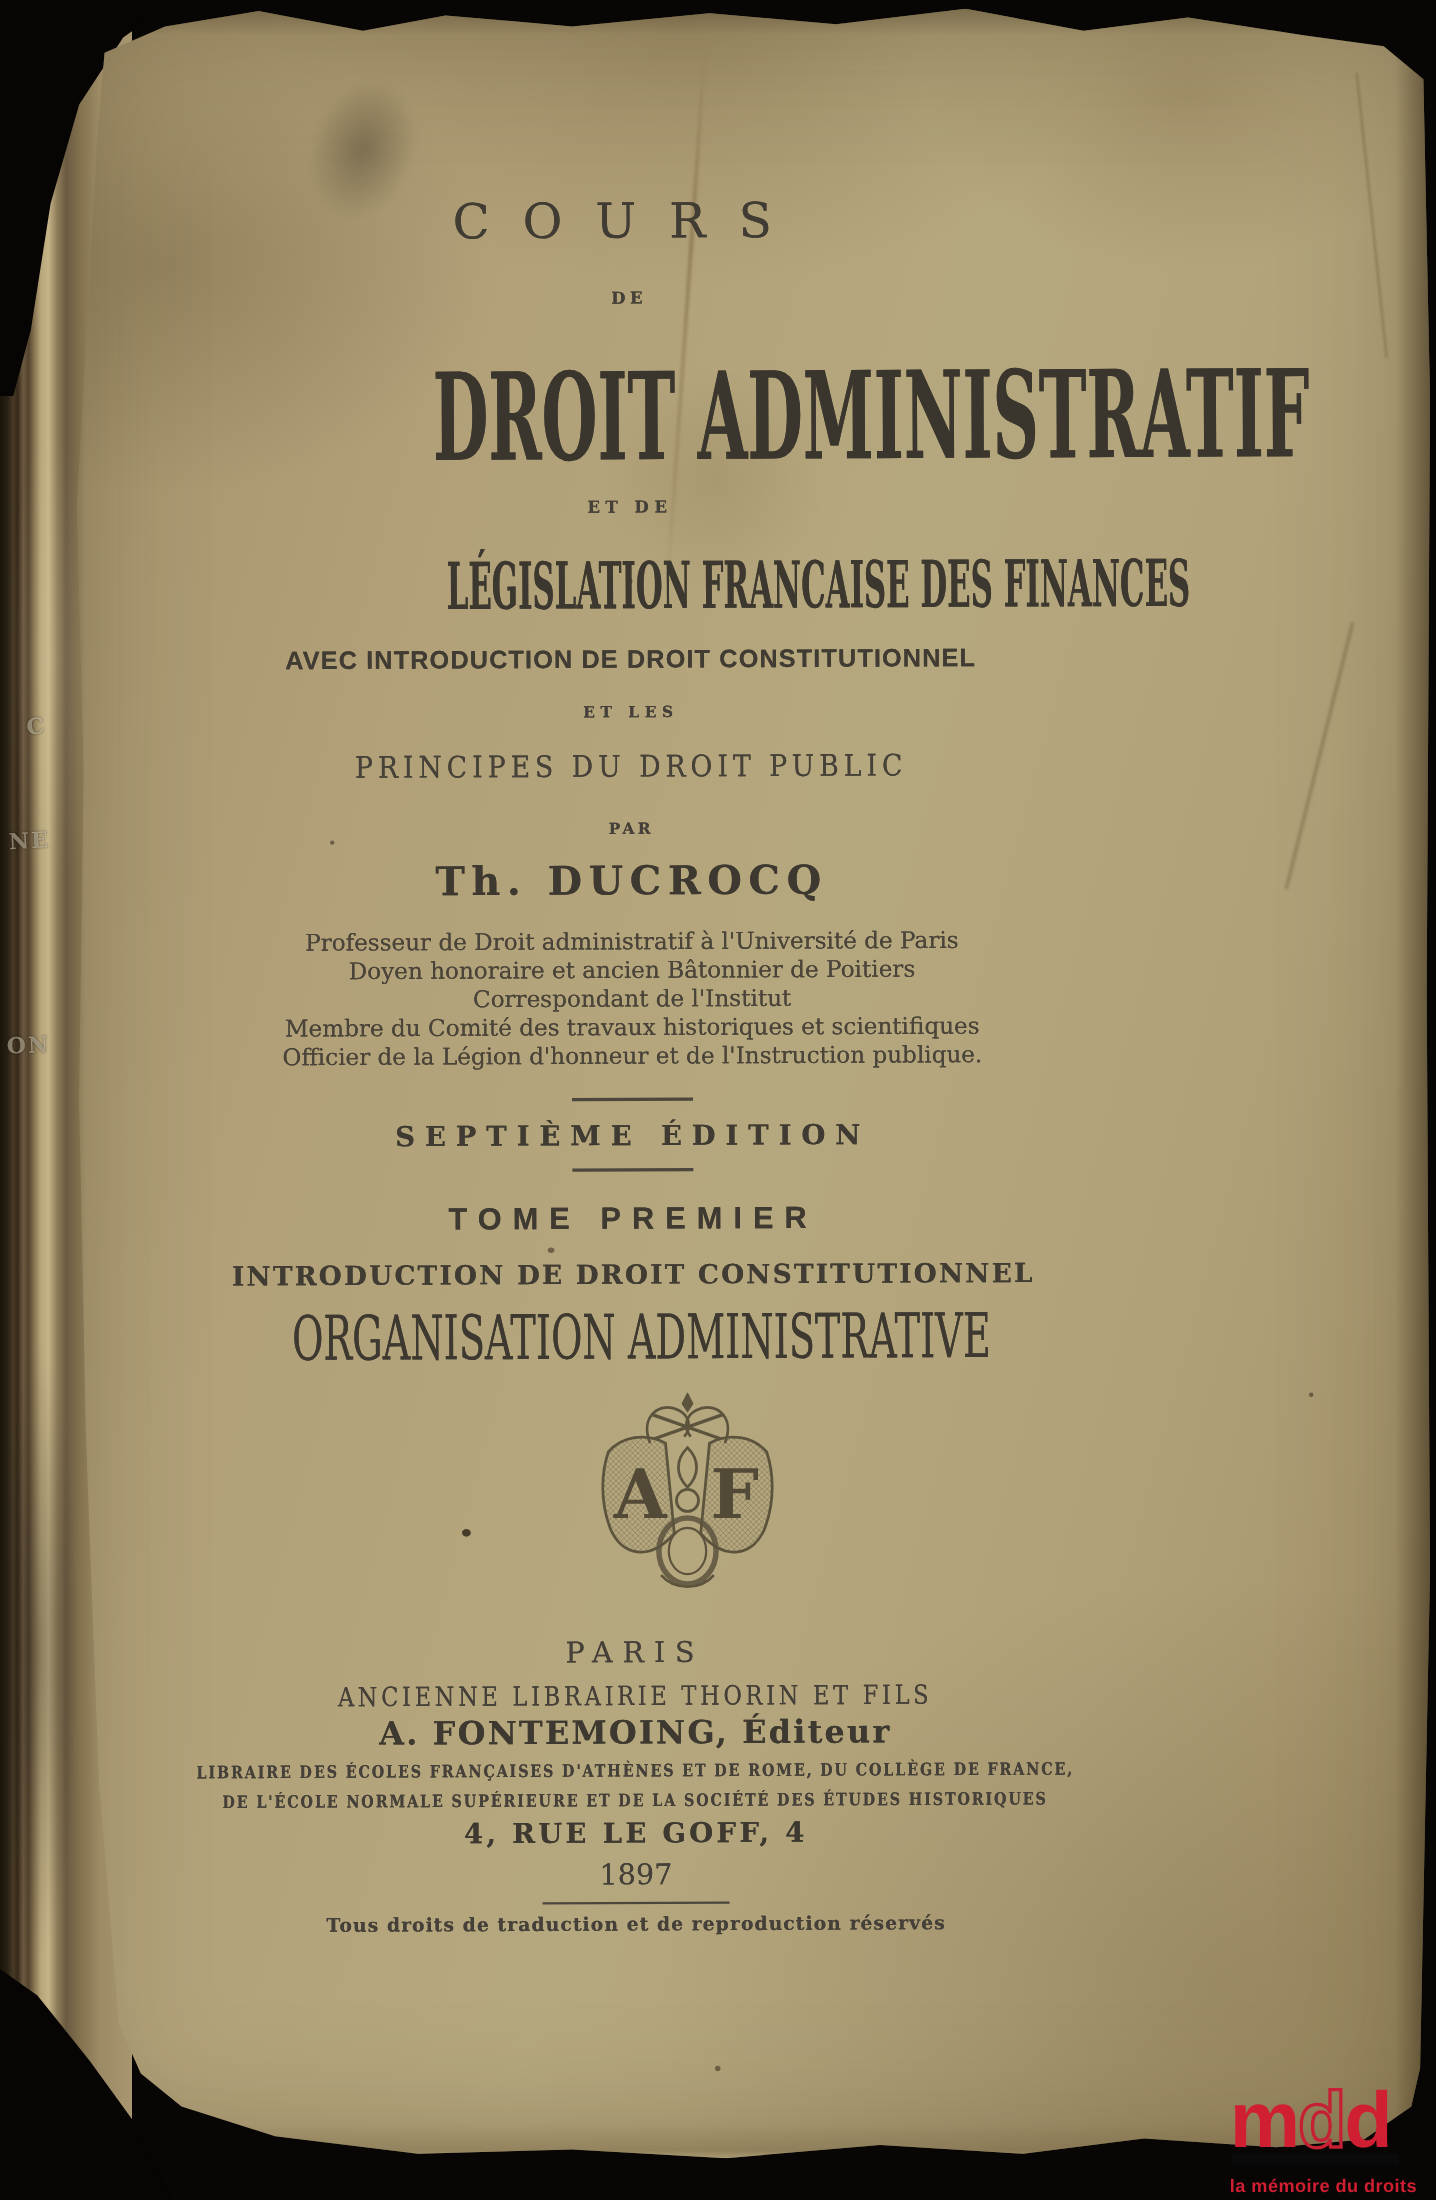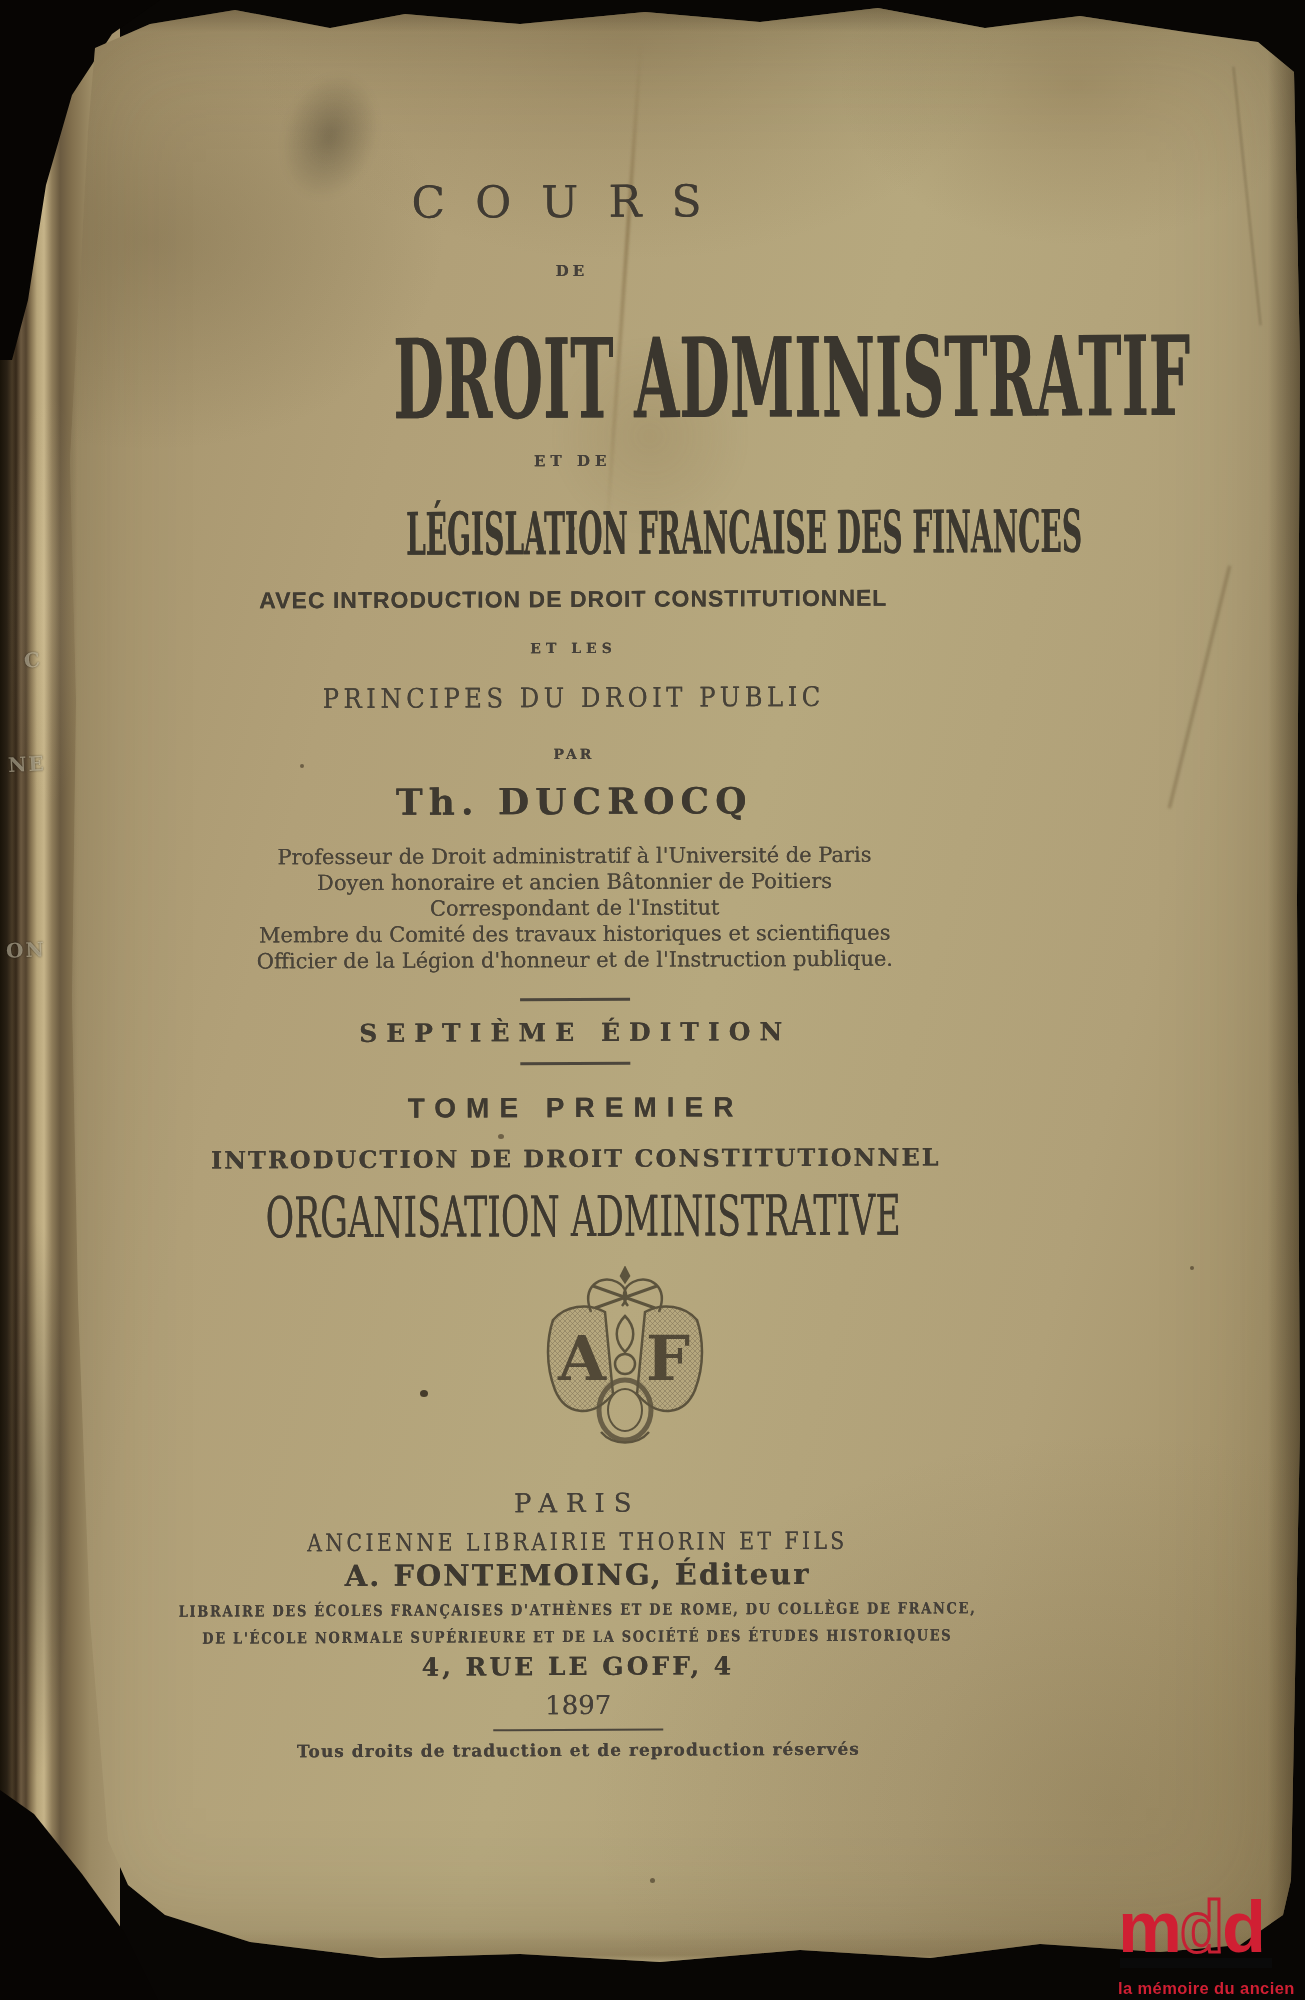--- a/index.html
+++ b/index.html
@@ -201,16 +201,16 @@
 
   <div class="mdd">
     <svg width="175" height="82" viewBox="0 0 175 82" xmlns="http://www.w3.org/2000/svg">
       <g font-family="Liberation Sans, DejaVu Sans, sans-serif" font-weight="bold" font-size="72">
         <text x="0" y="60" fill="#d01f33">m</text>
         <text x="62" y="60" fill="none" stroke="#c52033" stroke-width="3">d</text>
         <text x="104" y="60" fill="#d01f33">d</text>
       </g>
       <rect x="2" y="66" width="152" height="10" fill="#0a0a0a"></rect>
     </svg>
-    <div class="mdd-tagline">la mémoire du ancien</div>
+    <div class="mdd-tagline">la mémoire du droits</div>
   </div>
 
 </div>
 
 </body></html>

